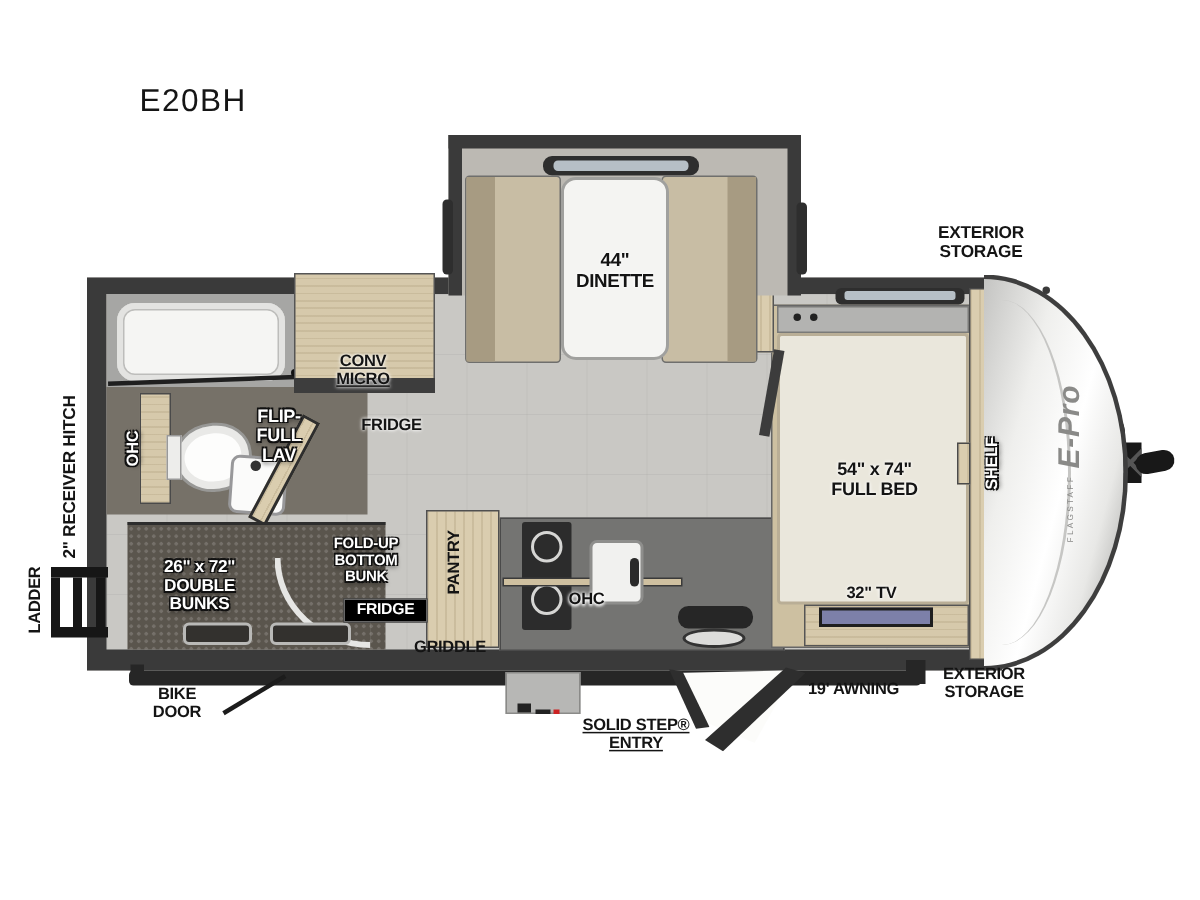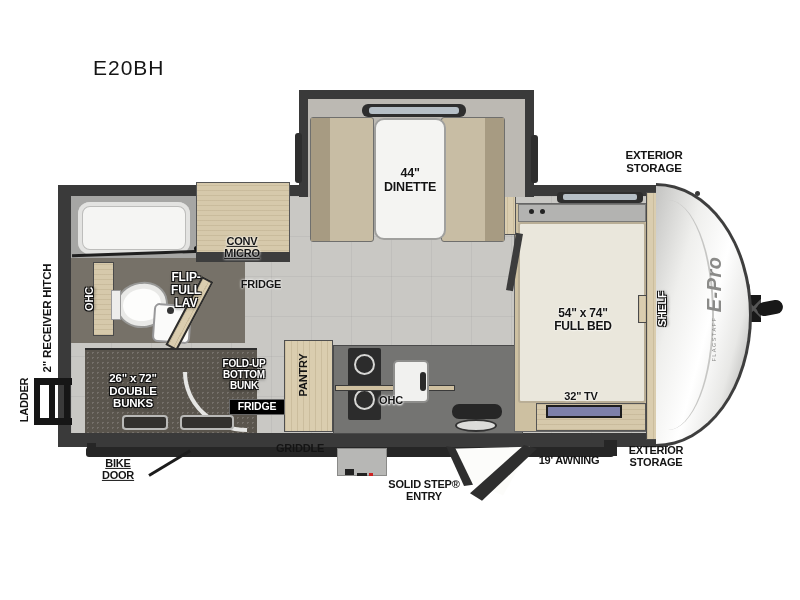--- a/index.html
+++ b/index.html
@@ -145,22 +145,22 @@
 BUNK</div>
   <div class="abs" style="left:229px;top:399px;width:56px;height:16px;background:#000;border:1px solid #666;z-index:41;display:flex;align-items:center;justify-content:center;">
     <span class="lbl" style="position:static;transform:none;color:#fff;font-size:10.5px;text-shadow:none;">FRIDGE</span>
   </div>
   <div class="lbl rotl" style="left:303px;top:375px;">PANTRY</div>
   <div class="lbl halo" style="left:391px;top:400px;color:#111;text-shadow:0 0 2px #fff,0 0 3px #fff,0 1px 2px #fff;">OHC</div>
   <div class="lbl halo" style="left:583px;top:320px;font-size:12px;">54" x 74"
 FULL BED</div>
   <div class="lbl wlbl rotl" style="left:662px;top:309px;">SHELF</div>
   <div class="lbl halo" style="left:581px;top:396px;z-index:41;">32" TV</div>
-  <div class="lbl" style="left:118px;top:469px;text-decoration:underline;">BIKE
+  <div class="lbl" style="left:118px;top:469px;">BIKE
 DOOR</div>
-  <div class="lbl" style="left:300px;top:448px;">GRIDDLE</div>
-  <div class="lbl" style="left:424px;top:490px;">SOLID STEP®
+  <div class="lbl" style="left:300px;top:432px;">GRIDDLE</div>
+  <div class="lbl" style="left:424px;top:490px;text-decoration:underline;">SOLID STEP®
 ENTRY</div>
   <div class="lbl" style="left:569px;top:460px;">19' AWNING</div>
   <div class="lbl" style="left:656px;top:456px;">EXTERIOR
 STORAGE</div>
 
 </div>
 
 </body></html>

